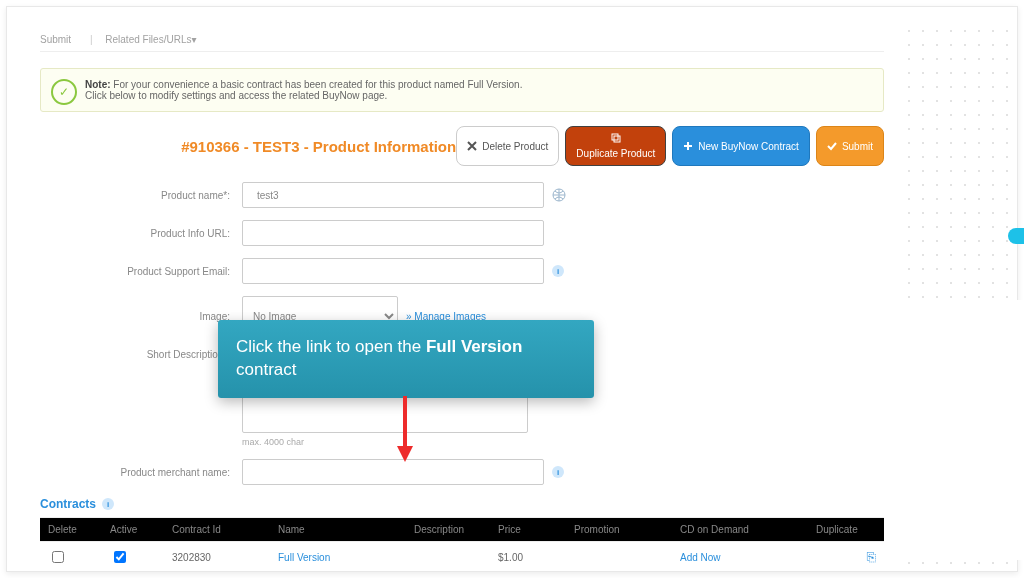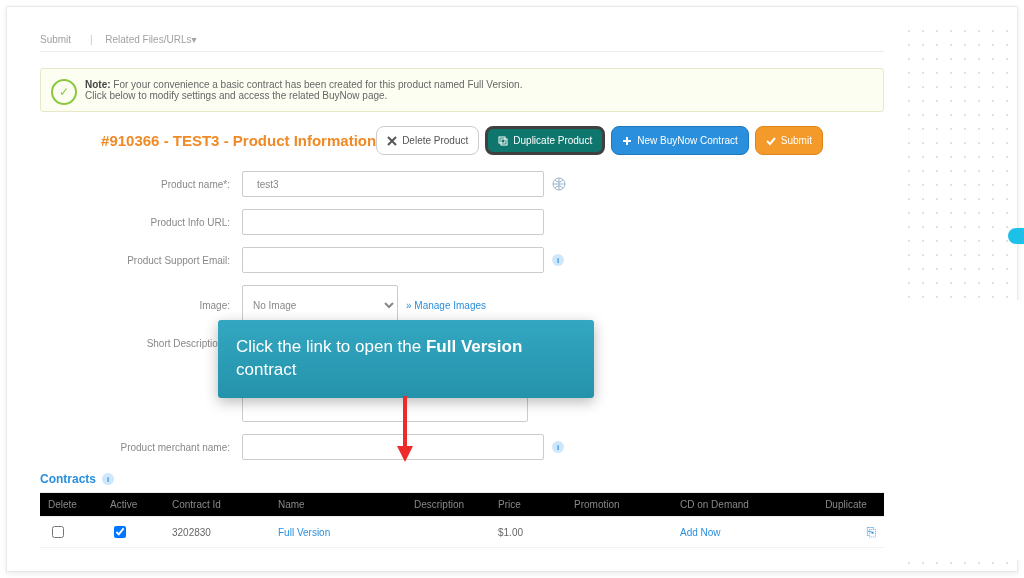--- a/index.html
+++ b/index.html
@@ -10,27 +10,27 @@
  .content { position:absolute; top:28px; left:40px; right:140px; bottom:40px; }
 
  .tabs { font-size:10px; color:#a2a2a2; padding:6px 0; border-bottom:1px solid #eee; }
  .tabs span { margin-right:10px; }
  .divider { color:#ccc; margin:0 6px; }
 
  .notice { margin-top:16px; background:#fdfef2; border:1px solid #e6e9c5; border-radius:3px; padding:10px 12px 10px 44px; font-size:10px; color:#666; position:relative; }
  .notice .check { position:absolute; left:10px; top:10px; width:22px; height:22px; border:2px solid #8bc83f; border-radius:50%; display:flex; align-items:center; justify-content:center; color:#8bc83f; font-size:12px; }
  .notice b { color:#444; }
 
- .title-row { margin-top:14px; display:flex; align-items:center; justify-content:center; }
+ .title-row { margin-top:14px; display:flex; align-items:center; justify-content:flex-end; }
  .title { font-size:15px; font-weight:bold; color:#f08a26; }
  .btn-row { display:flex; gap:6px; }
  .btn { font-size:10px; padding:6px 10px; border-radius:8px; display:inline-flex; align-items:center; gap:5px; cursor:pointer; white-space:nowrap; }
  .btn svg { width:10px; height:10px; }
  .btn-white { background:#fff; border:1px solid #ccc; color:#555; }
- .btn-teal { background:#0f766e; border:3px solid #404040; color:#fff; }
+ .btn-teal { background:#c2410c; border:1px solid #404040; color:#fff;flex-direction:column; }
  .btn-blue { background:#2a8fdc; border:1px solid #1f78bd; color:#fff; }
  .btn-orange { background:#f49a2b; border:1px solid #dc8518; color:#fff; }
 
  .form { margin-top:16px; }
  .form-row { display:flex; align-items:center; margin-bottom:12px; font-size:10px; color:#888; }
  .form-label { width:190px; text-align:right; padding-right:12px; }
  .form-input { width:272px; height:20px; border:1px solid #ccc; border-radius:2px; padding:2px 14px; font-size:10px; color:#888; background:#fff; }
  .form-select { width:156px; height:41px; border:1px solid #ccc; border-radius:2px; padding:2px 6px; font-size:10px; color:#888; background:#fff; }
  .form-row .after { margin-left:8px; display:flex; align-items:center; gap:6px; }
  .info-dot { width:12px; height:12px; border-radius:50%; background:#cfe7fb; color:#2a8fdc; font-size:8px; font-weight:bold; display:inline-flex; align-items:center; justify-content:center; }
@@ -149,20 +149,21 @@
     <div class="form-row textarea-row">
       <div class="form-label">Short Description*:</div>
       <textarea class="form-textarea" style="">this is a test</textarea>
       <div class="after" style="align-self:flex-start;">
           <svg class="world-icon" viewBox="0 0 14 14">
             <circle cx="7" cy="7" r="6" fill="none" stroke="#9bb5cc"></circle>
             <path d="M1 7 H13 M7 1 V13" stroke="#9bb5cc" fill="none"></path>
           </svg>
         </div>
     </div>
+    <div class="char-note">max. 4000 char</div>
     <div class="form-row">
       <div class="form-label">Product merchant name:</div>
       <input class="form-input" value="" style="">
       <div class="after">
           <span class="info-dot">i</span>
         </div>
     </div>
   </div>
 
   <div class="section-title">
@@ -174,21 +175,21 @@
     <thead>
         <tr>
       <th style="width:46px">Delete</th>
       <th style="width:46px">Active</th>
       <th style="width:90px">Contract Id</th>
       <th style="width:120px">Name</th>
       <th>Description</th>
       <th style="width:60px">Price</th>
       <th style="width:90px">Promotion</th>
       <th style="width:120px">CD on Demand</th>
-      <th style="width:60px;text-align:center">Duplicate</th>
+      <th style="width:60px;text-align:left">Duplicate</th>
     </tr>
       </thead>
     <tbody>
       <tr>
         <td><input type="checkbox" class="chk" style=""></td>
         <td><input type="checkbox" class="chk" checked="" style=""></td>
         <td>3202830</td>
         <td class="link-cell"><a>Full Version</a></td>
         <td></td>
         <td>$1.00</td>

